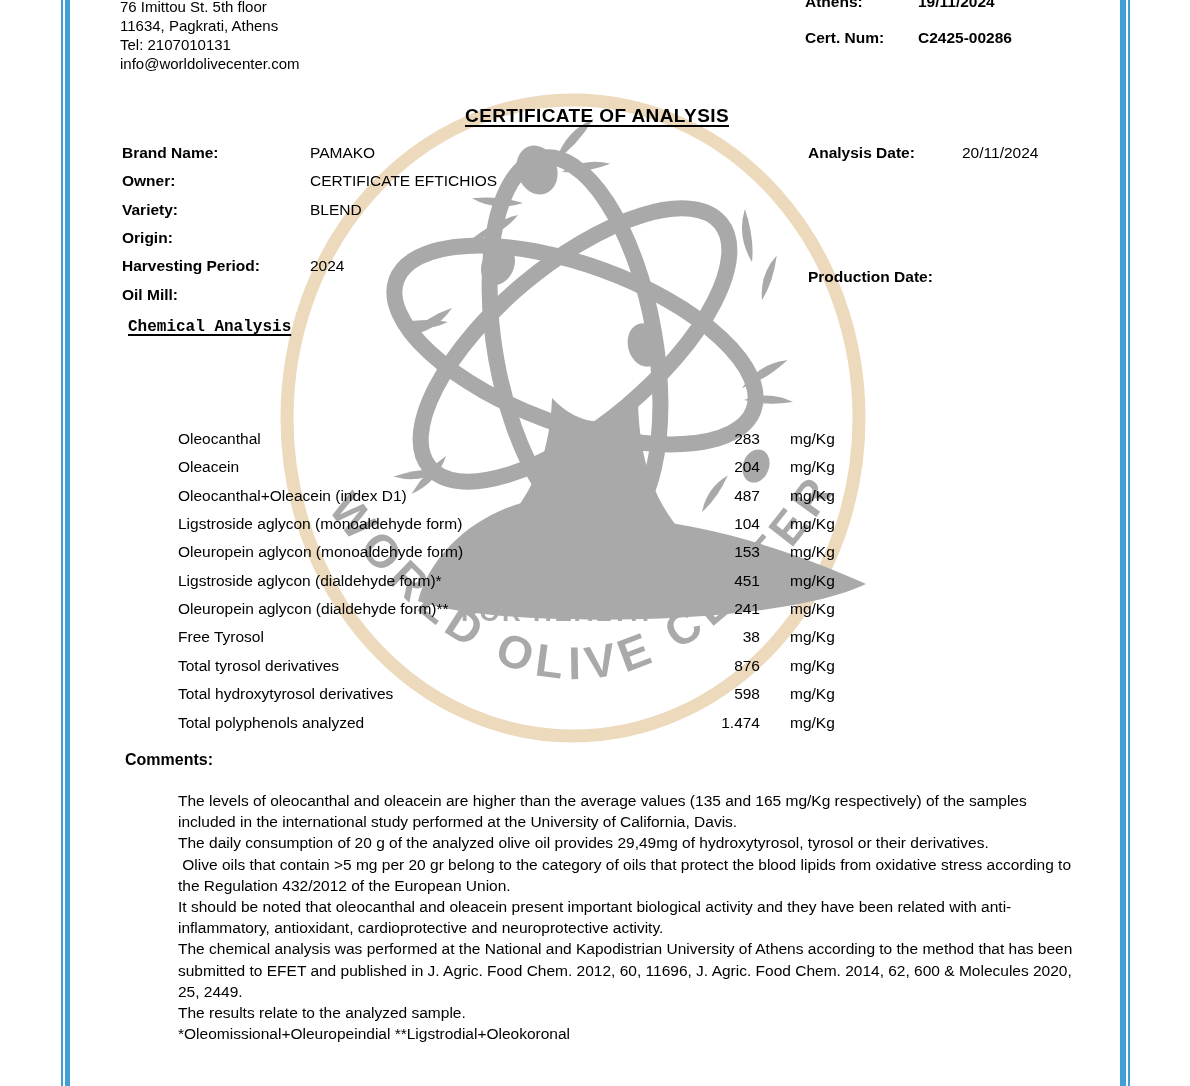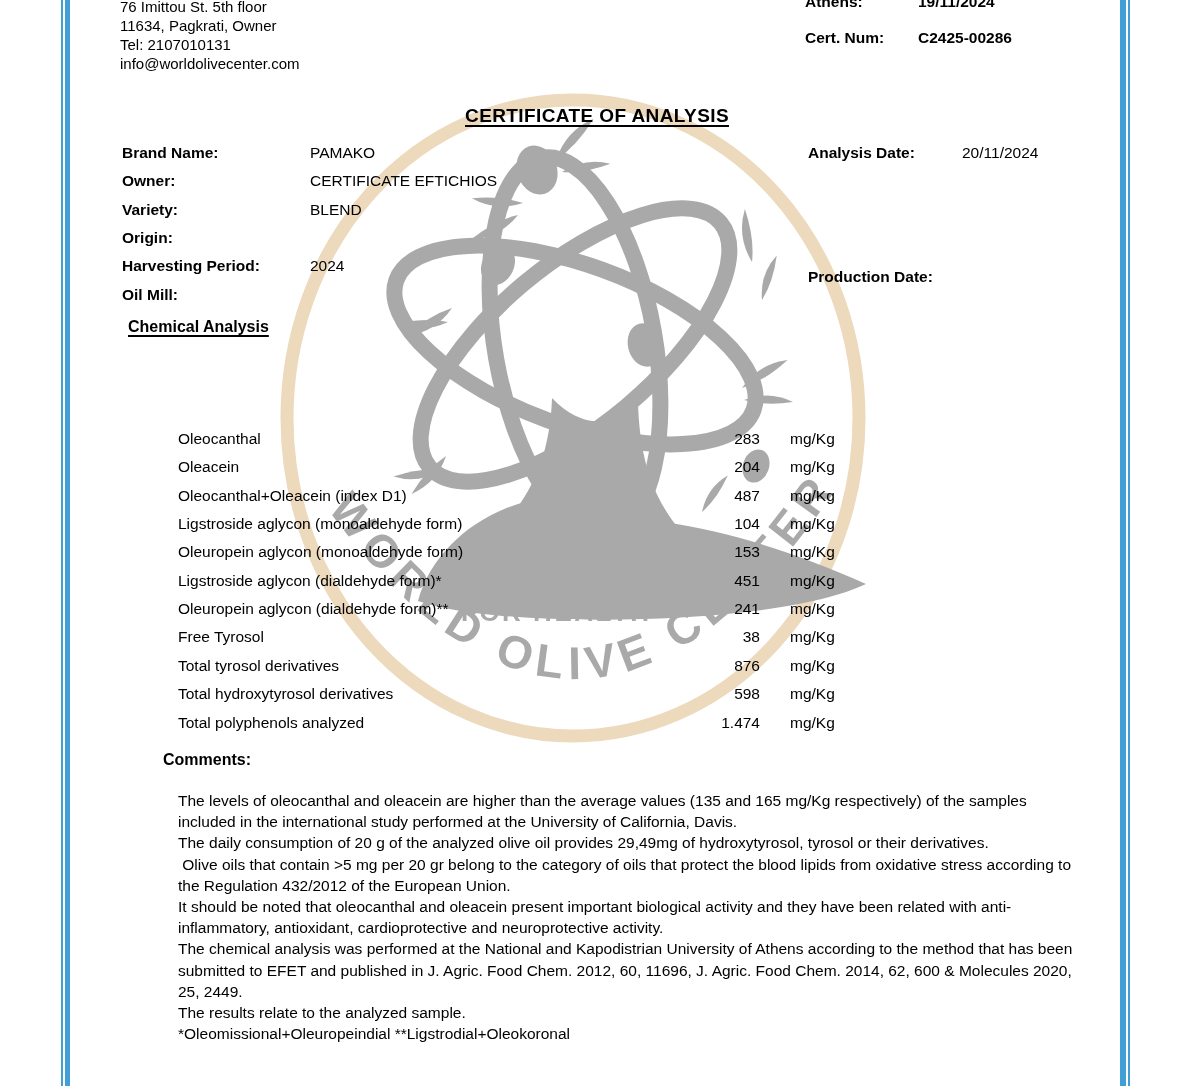--- a/index.html
+++ b/index.html
@@ -80,21 +80,21 @@
     <text x="461" y="621" font-size="26" font-weight="bold" letter-spacing="2.5" fill="#a9a9a9">FOR HEALTH</text>
   </svg>
 
   <div class="vline" style="left:61px;width:2px;background:#429fd5;"></div>
   <div class="vline" style="left:65px;width:5px;background:#429fd5;"></div>
   <div class="vline" style="left:1120px;width:6px;background:#429fd5;"></div>
   <div class="vline" style="left:1128px;width:2px;background:#429fd5;"></div>
 
   <div class="abs address" style="left:120px;top:-3px;">
     <div>76 Imittou St. 5th floor</div>
-    <div>11634, Pagkrati, Owner</div>
+    <div>11634, Pagkrati, Athens</div>
     <div>Tel: 2107010131</div>
     <div>info@worldolivecenter.com</div>
   </div>
 
   <span class="abs lbl" style="left:805px;top:-7px;">Athens:</span>
   <span class="abs valb" style="left:918px;top:-7px;">19/11/2024</span>
   <span class="abs lbl" style="left:805px;top:29px;">Cert. Num:</span>
   <span class="abs valb" style="left:918px;top:29px;">C2425-00286</span>
 
   <div class="abs title">
@@ -118,21 +118,21 @@
 
   <span class="abs lbl" style="left:122px;top:286px;">Oil Mill:</span>
   <span class="abs val" style="left:310px;top:286px;"></span>
 
   <span class="abs lbl" style="left:808px;top:144px;">Analysis Date:</span>
   <span class="abs val" style="left:962px;top:144px;">20/11/2024</span>
 
   <span class="abs lbl" style="left:808px;top:268px;">Production Date:</span>
   <span class="abs val" style="left:975px;top:268px;"></span>
 
-  <span class="abs sechead" style="left:128px;top:318px;">Chemical Analysis</span>
+  <span class="abs sechead" style="left:128px;top:318px;font-family:Liberation Mono, monospace;">Chemical Analysis</span>
 
   <div class="trow" style="top:430px;">
     <span class="nm">Oleocanthal</span>
     <span class="vl">283</span>
     <span class="un">mg/Kg</span>
   </div>
   <div class="trow" style="top:458px;">
     <span class="nm">Oleacein</span>
     <span class="vl">204</span>
     <span class="un">mg/Kg</span>
@@ -176,21 +176,21 @@
     <span class="nm">Total hydroxytyrosol derivatives</span>
     <span class="vl">598</span>
     <span class="un">mg/Kg</span>
   </div>
   <div class="trow" style="top:714px;">
     <span class="nm">Total polyphenols analyzed</span>
     <span class="vl">1.474</span>
     <span class="un">mg/Kg</span>
   </div>
 
-  <span class="abs lbl" style="left:125px;top:751px;font-size:16px;margin-left:38px;">Comments:</span>
+  <span class="abs lbl" style="left:125px;top:751px;font-size:16px;">Comments:</span>
   <div class="abs comments-body">
     <p>The levels of oleocanthal and oleacein are higher than the average values (135 and 165 mg/Kg respectively) of the samples included in the international study performed at the University of California, Davis.</p>
     <p>The daily consumption of 20 g of the analyzed olive oil provides 29,49mg of hydroxytyrosol, tyrosol or their derivatives.</p>
     <p> Olive oils that contain &gt;5 mg per 20 gr belong to the category of oils that protect the blood lipids from oxidative stress according to the Regulation 432/2012 of the European Union.</p>
     <p>It should be noted that oleocanthal and oleacein present important biological activity and they have been related with anti-inflammatory, antioxidant, cardioprotective and neuroprotective activity.</p>
     <p>The chemical analysis was performed at the National and Kapodistrian University of Athens according to the method that has been submitted to EFET and published in J. Agric. Food Chem. 2012, 60, 11696, J. Agric. Food Chem. 2014, 62, 600 &amp; Molecules 2020, 25, 2449.</p>
     <p>The results relate to the analyzed sample.</p>
     <p>*Oleomissional+Oleuropeindial **Ligstrodial+Oleokoronal</p>
   </div>
 

